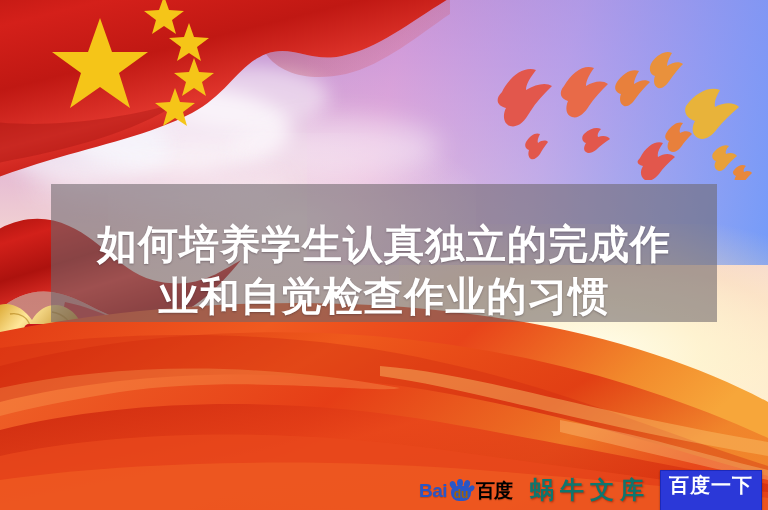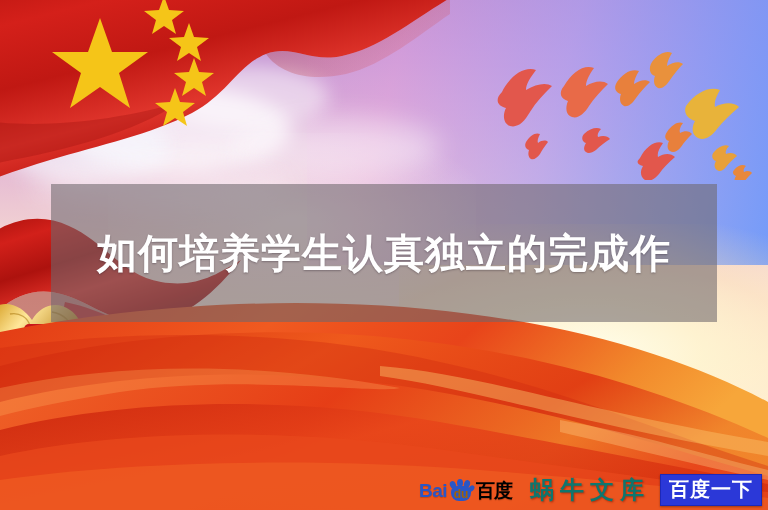--- a/index.html
+++ b/index.html
@@ -76,21 +76,21 @@
   
   .waves{position:absolute;left:0;bottom:0;width:768px;height:240px;}
   .waves svg{display:block;width:100%;height:100%;}
 
   
   .title-box{
     position:absolute;
     left:51px;top:184px;width:666px;height:138px;
     background:rgba(110,104,108,0.58);
     display:flex;flex-direction:column;
-    align-items:center;justify-content:center;
+    align-items:center;justify-content:flex-end;
     box-sizing:border-box;
   }
   .title-line{
     color:#ffffff;
     font-size:40px;
     line-height:52px;
     letter-spacing:1px;
     font-weight:700;
     white-space:nowrap;
     text-shadow:0 1px 2px rgba(40,30,40,0.35);
@@ -137,21 +137,21 @@
   .wn-text{
     font-size:24px;font-weight:700;color:#0f766e;
     letter-spacing:6px;line-height:1;margin:0 10px 0 8px;
     text-shadow:1px 1px 2px rgba(120,20,0,.55);
   }
   .baidu-btn{
     background:#2b38d8;
     color:#ffffff;
     font-size:20px;font-weight:700;
     letter-spacing:1px;
-    padding:3px 8px 5px 8px;
+    padding:3px 8px 14px 8px;
     line-height:1.1;
     border:1px solid #1d28b8;
     box-shadow:0 1px 2px rgba(0,0,0,.35);
   }
 </style>
 </head>
 <body>
 
 <div class="stage">
 
@@ -380,20 +380,21 @@
       <path d="M0,186 C120,160 280,158 430,178 C560,196 670,212 768,222 L768,240 L0,240 Z" fill="#e8481c" opacity="0.75"></path>
       <path d="M0,210 C140,190 320,188 480,200 C610,210 700,220 768,228 L768,240 L0,240 Z" fill="#f05c22" opacity="0.7"></path>
       <path d="M380,96 C480,104 580,140 768,172 L768,186 C570,152 470,118 380,106 Z" fill="#fbc46a" opacity="0.45"></path>
       <path d="M0,118 C120,92 260,92 400,118 C380,124 240,104 120,122 C70,130 30,138 0,146 Z" fill="#ffb060" opacity="0.3"></path>
       <path d="M560,150 C640,164 710,186 768,200 L768,210 C700,196 630,178 560,162 Z" fill="#ffd18a" opacity="0.35"></path>
     </svg>
   </div>
 
   <div class="title-box">
     <div class="title-line">如何培养学生认真独立的完成作</div>
+    <div class="title-line">业和自觉检查作业的习惯</div>
   </div>
 
   <div class="footer">
     <div class="baidu-logo">
       <span class="baidu-bai">Bai</span>
       <span class="paw">
         <span class="toe t1"></span>
         <span class="toe t2"></span>
         <span class="toe t3"></span>
         <span class="toe t4"></span>

